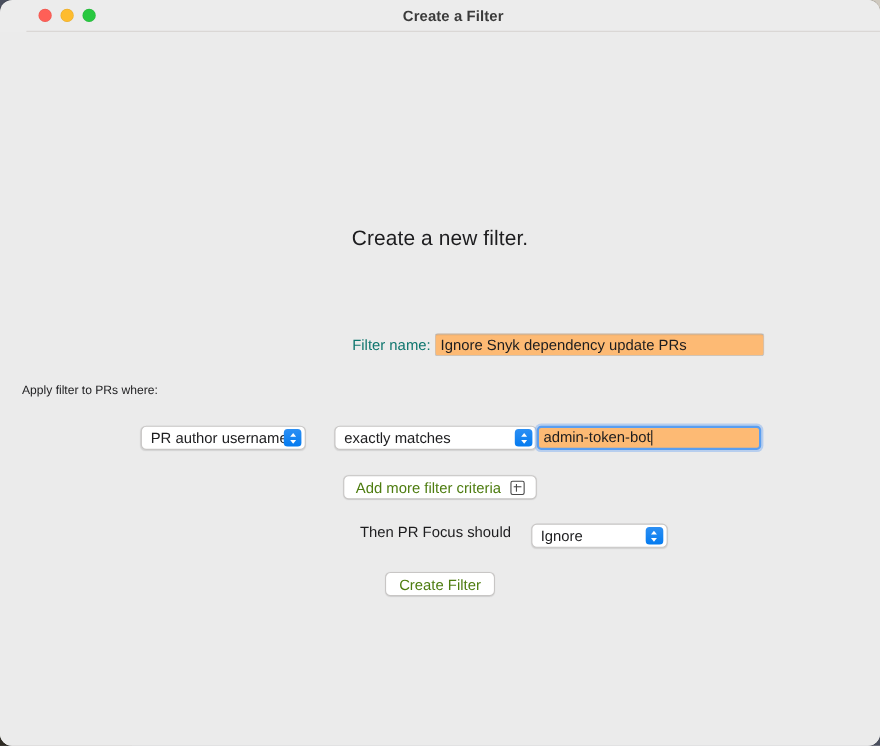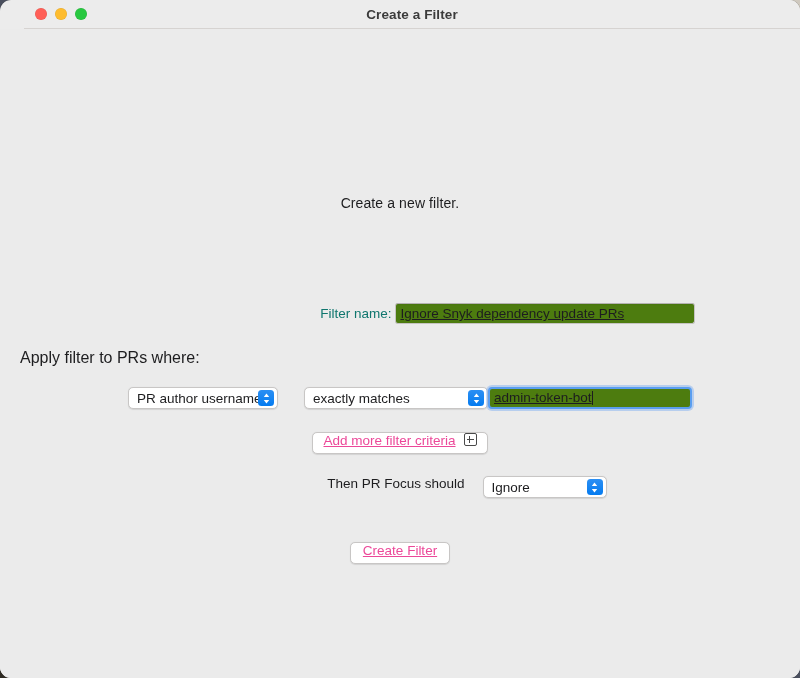--- a/index.html
+++ b/index.html
@@ -85,23 +85,23 @@
   
   .content {
     position: relative;
     height: 650px;
     background: #ebebeb;
   }
 
   .heading {
     position: absolute;
     left: 0; right: 0;
-    top: 166px;
+    top: 178px;
     text-align: center;
-    font-size: 14px;
+    font-size: 19px;
     color: #1d1d1f;
     letter-spacing: 0.1px;
   }
 
   
   .row-filtername {
     position: absolute;
     top: 274px;
     left: 0;
     width: 800px;
@@ -113,41 +113,40 @@
     font-size: 13.5px;
     color: #0f766e;
     width: 289px;
     text-align: right;
     padding-right: 3px;
     box-sizing: border-box;
   }
   .textfield {
     height: 21px;
     box-sizing: border-box;
-    background: #4d7c0f;
+    background: #fdba74;
     border: 1px solid #c5c3c2;
     border-top-color: #b4b2b1;
     border-radius: 3px;
     font-size: 13.5px;
     color: #1d1d1f;
     line-height: 19px;
     padding: 0 5px;
     white-space: nowrap;
     overflow: hidden;
     box-shadow: inset 0 1px 1px rgba(0,0,0,0.05);
-    text-decoration: underline;
   }
   .textfield.name { width: 300px; }
 
   
   .apply-label {
     position: absolute;
     top: 320px;
     left: 20px;
-    font-size: 16px;
+    font-size: 11px;
     color: #1d1d1f;
   }
 
   
   .row-criteria {
     position: absolute;
     top: 358px;
     left: 128px;
     display: flex;
     align-items: center;
@@ -209,27 +208,26 @@
     margin-left: 0px;
   }
 
   
   .btn {
     background: #ffffff;
     border: 1px solid #c8c6c5;
     border-radius: 5px;
     box-shadow: 0 0.5px 1px rgba(0,0,0,0.10);
     font-size: 13.5px;
-    color: #ec4899;
+    color: #4d7c0f;
     font-family: "Liberation Sans", sans-serif;
     display: inline-flex;
-    align-items: flex-start;
-    justify-content: center;
-    box-sizing: border-box;
-    text-decoration: underline;
+    align-items: center;
+    justify-content: center;
+    box-sizing: border-box;
   }
   .row-addcriteria {
     position: absolute;
     top: 403px;
     left: 0; right: 0;
     display: flex;
     justify-content: center;
   }
   .btn-add {
     height: 22px;
@@ -267,21 +265,21 @@
     color: #1d1d1f;
     width: 289px;
     text-align: right;
     padding-right: 18px;
     box-sizing: border-box;
   }
 
   
   .row-create {
     position: absolute;
-    top: 513px;
+    top: 491px;
     left: 0; right: 0;
     display: flex;
     justify-content: center;
   }
   .btn-create {
     height: 22px;
     padding: 0 12px;
   }
 </style>
 </head>

